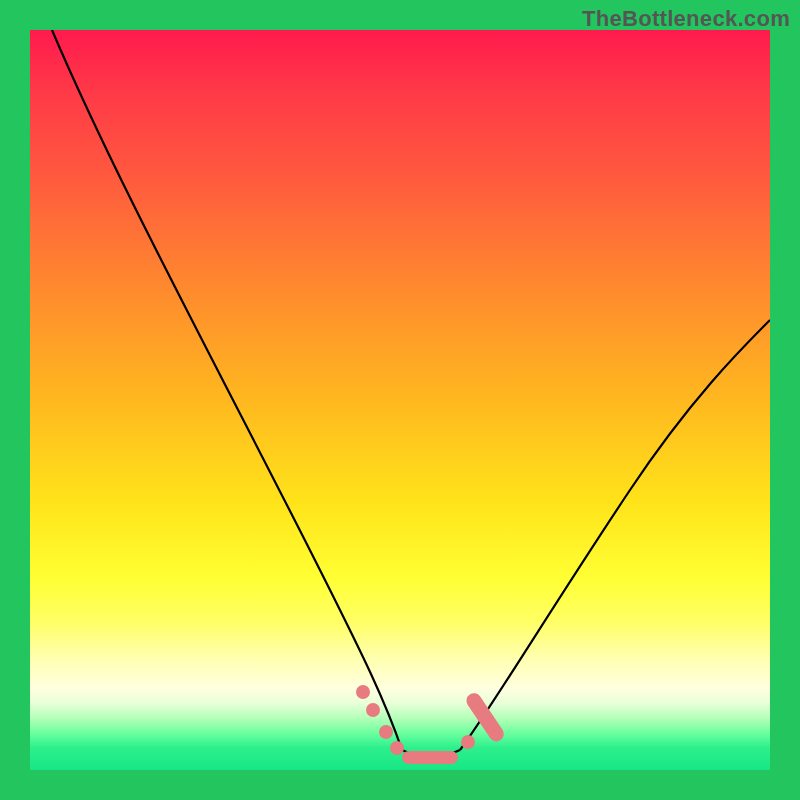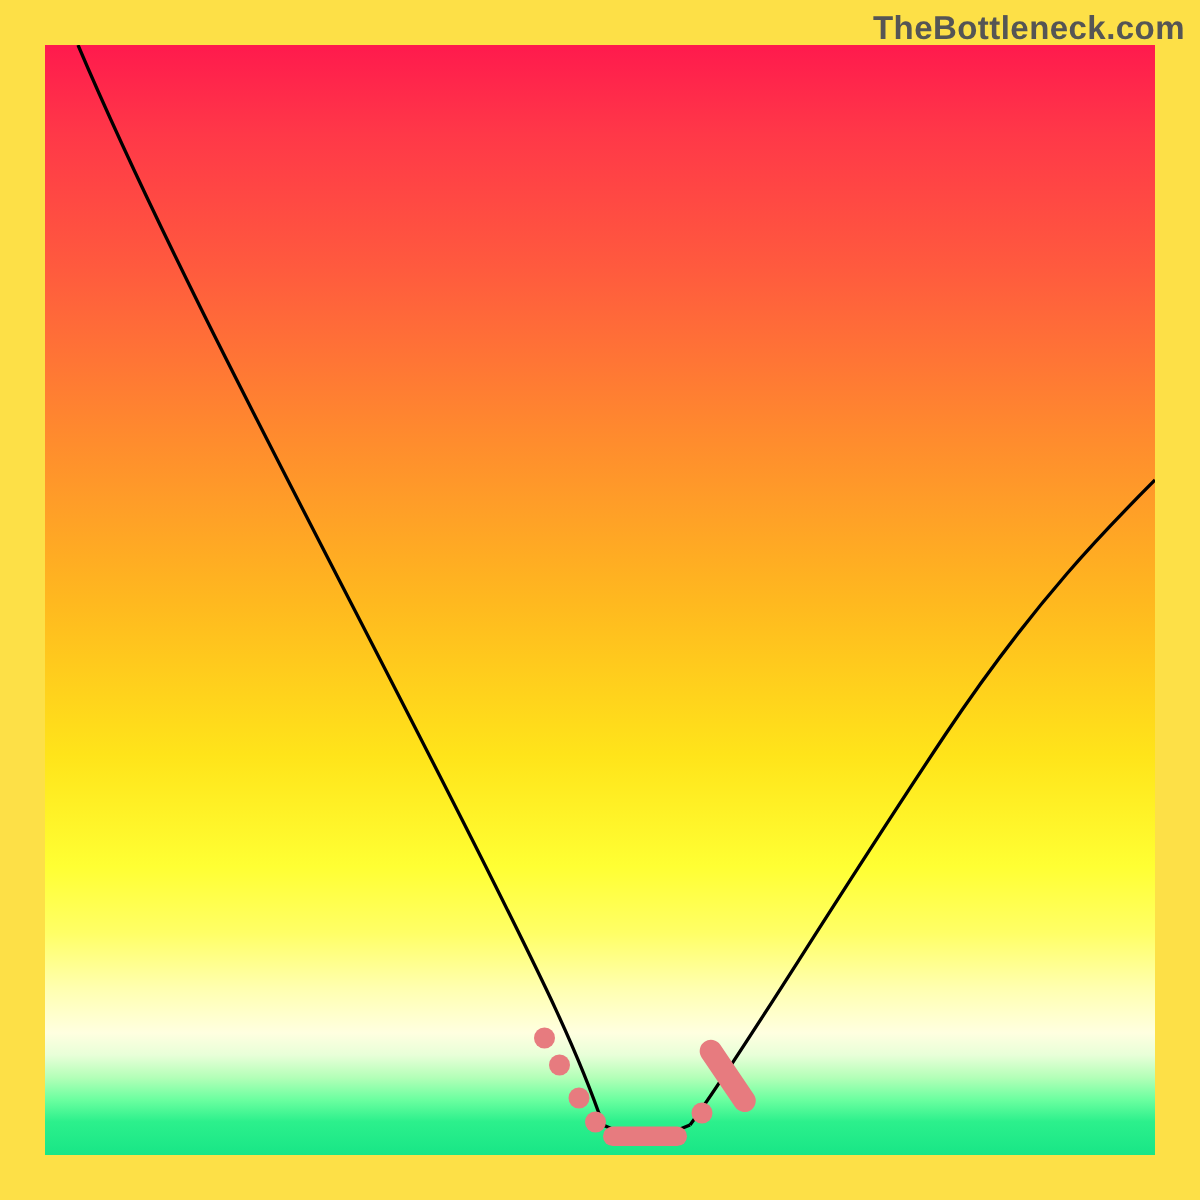--- a/index.html
+++ b/index.html
@@ -10,21 +10,21 @@
     background: #000;
     overflow: hidden;
     font-family: Arial, Helvetica, sans-serif;
   }
   .frame {
     position: absolute;
     left: 0;
     top: 0;
     width: 800px;
     height: 800px;
-    background: #fde047;
+    background: #22c55e;
   }
   .plot {
     position: absolute;
     left: 30px;
     top: 30px;
     width: 740px;
     height: 740px;
     background: linear-gradient(to bottom,
       #ff1a4d 0%,
       #ff3848 8%,

